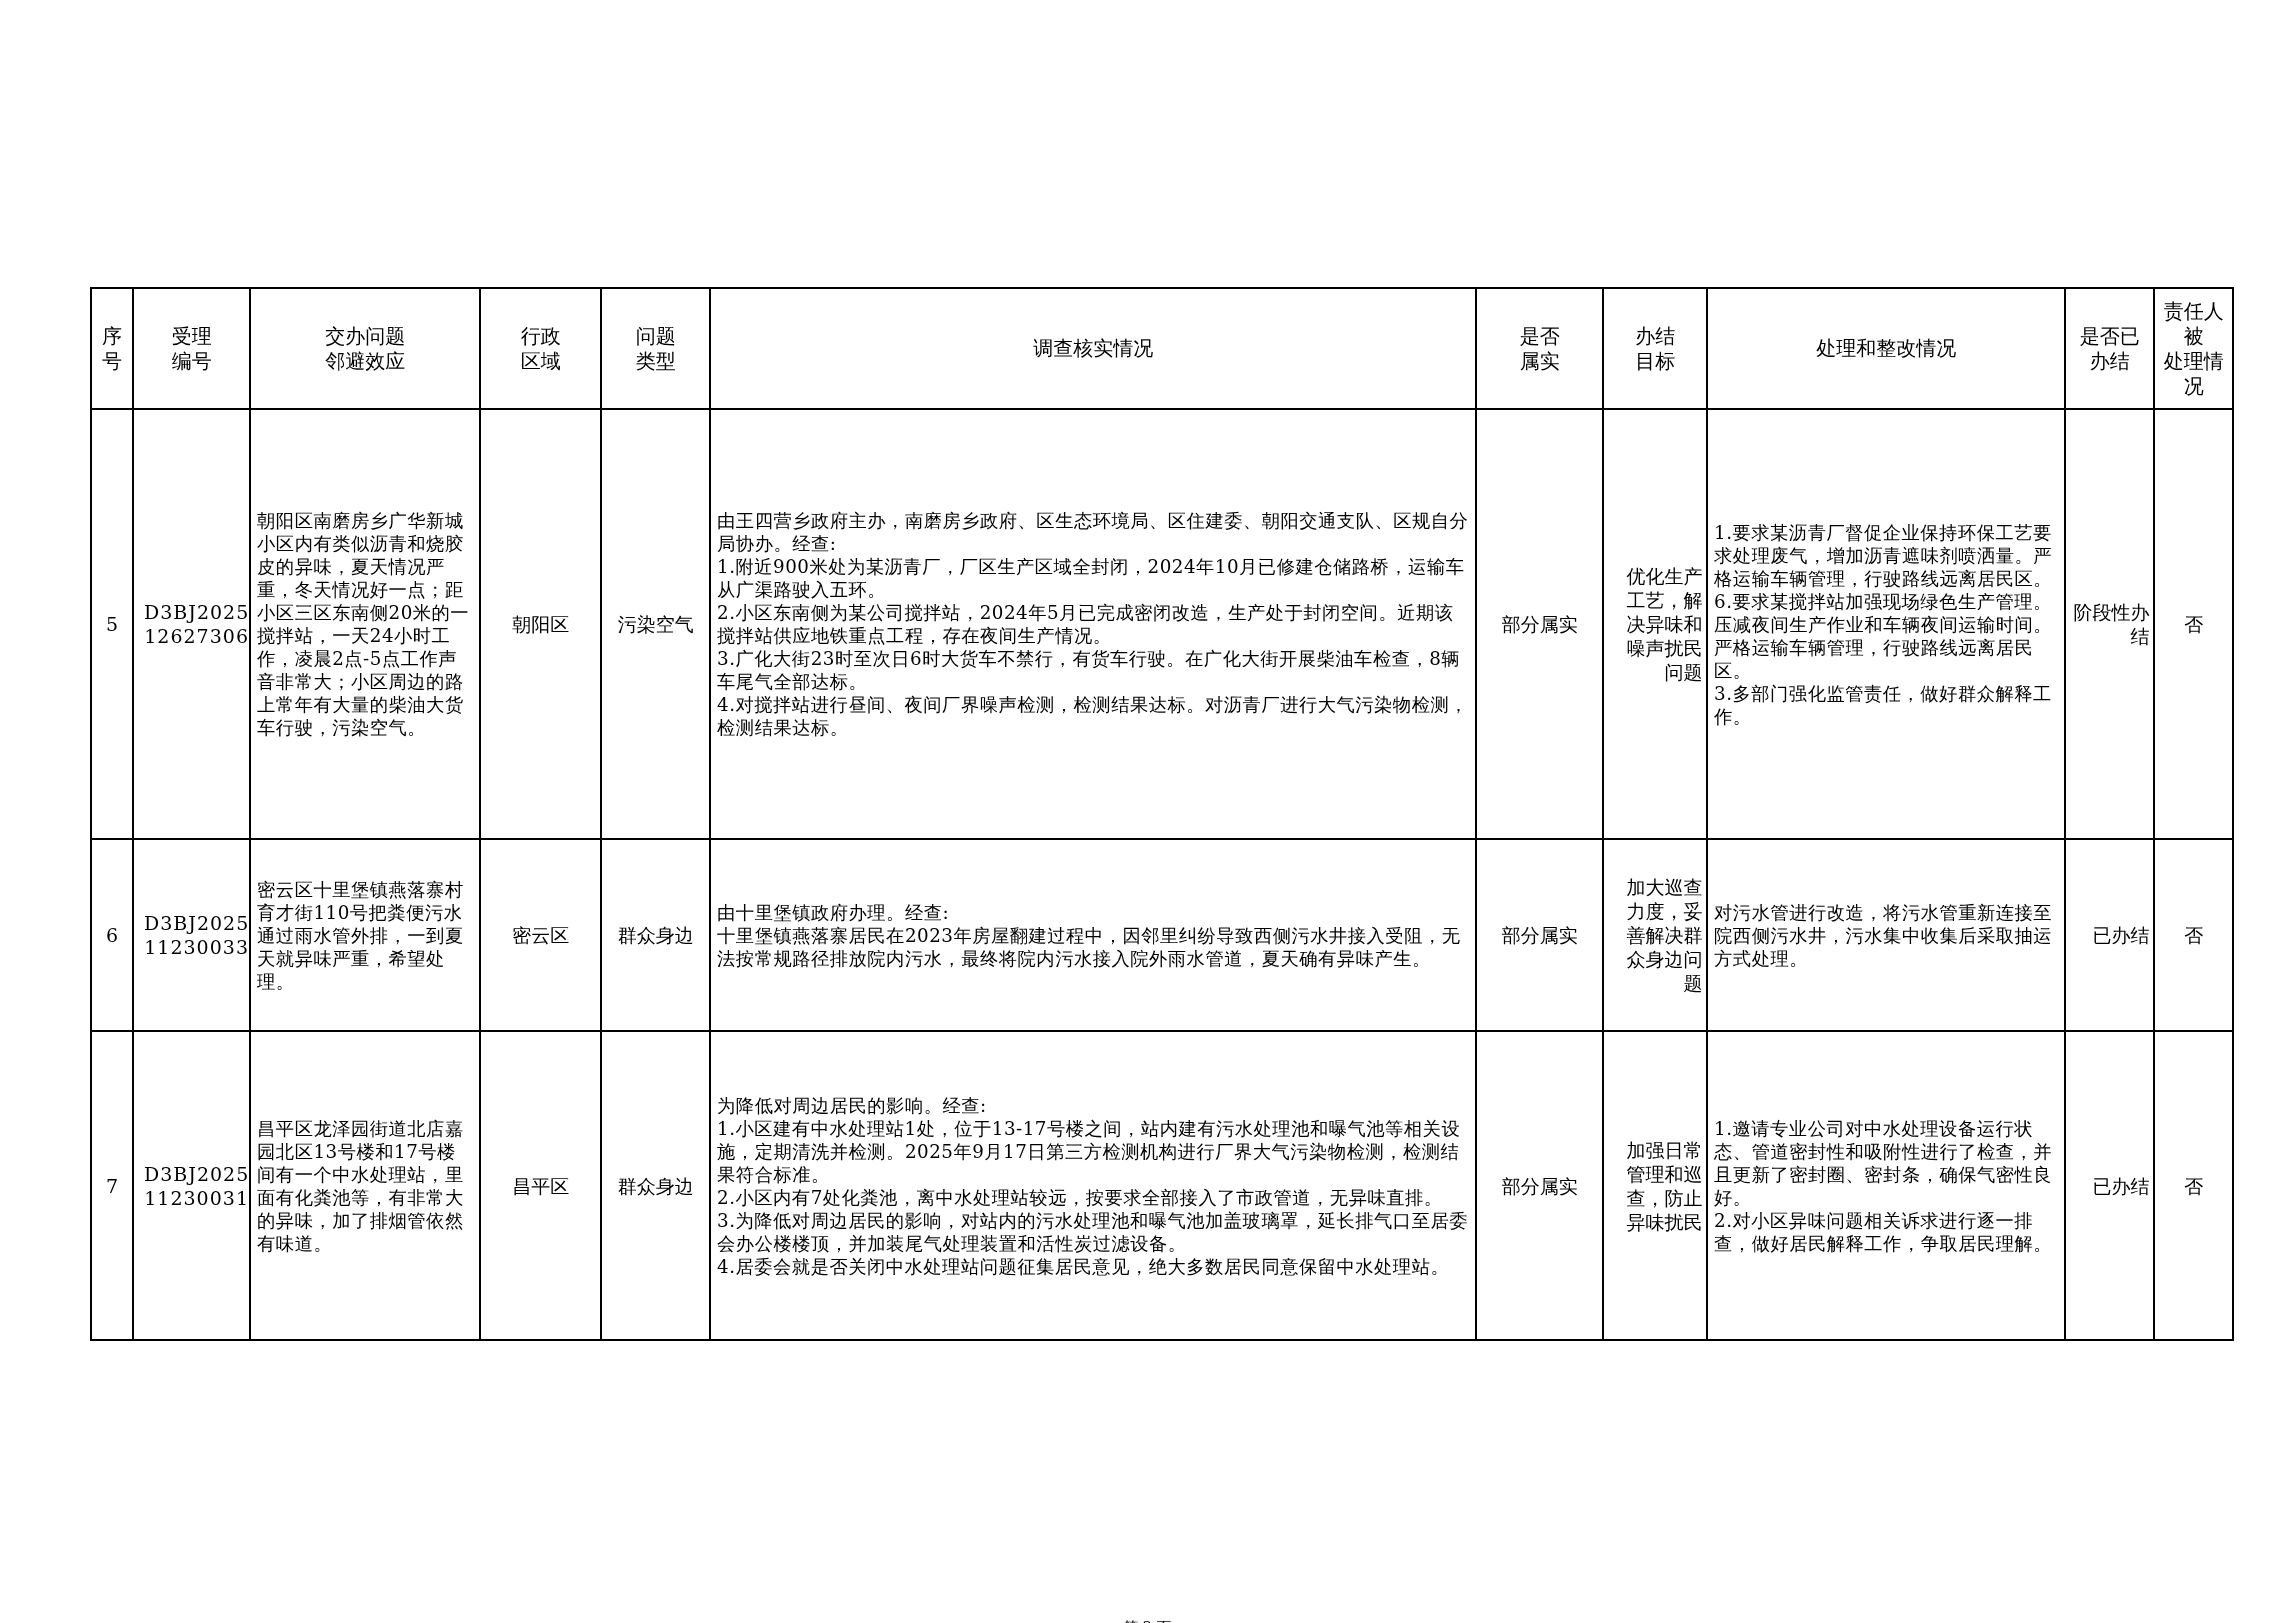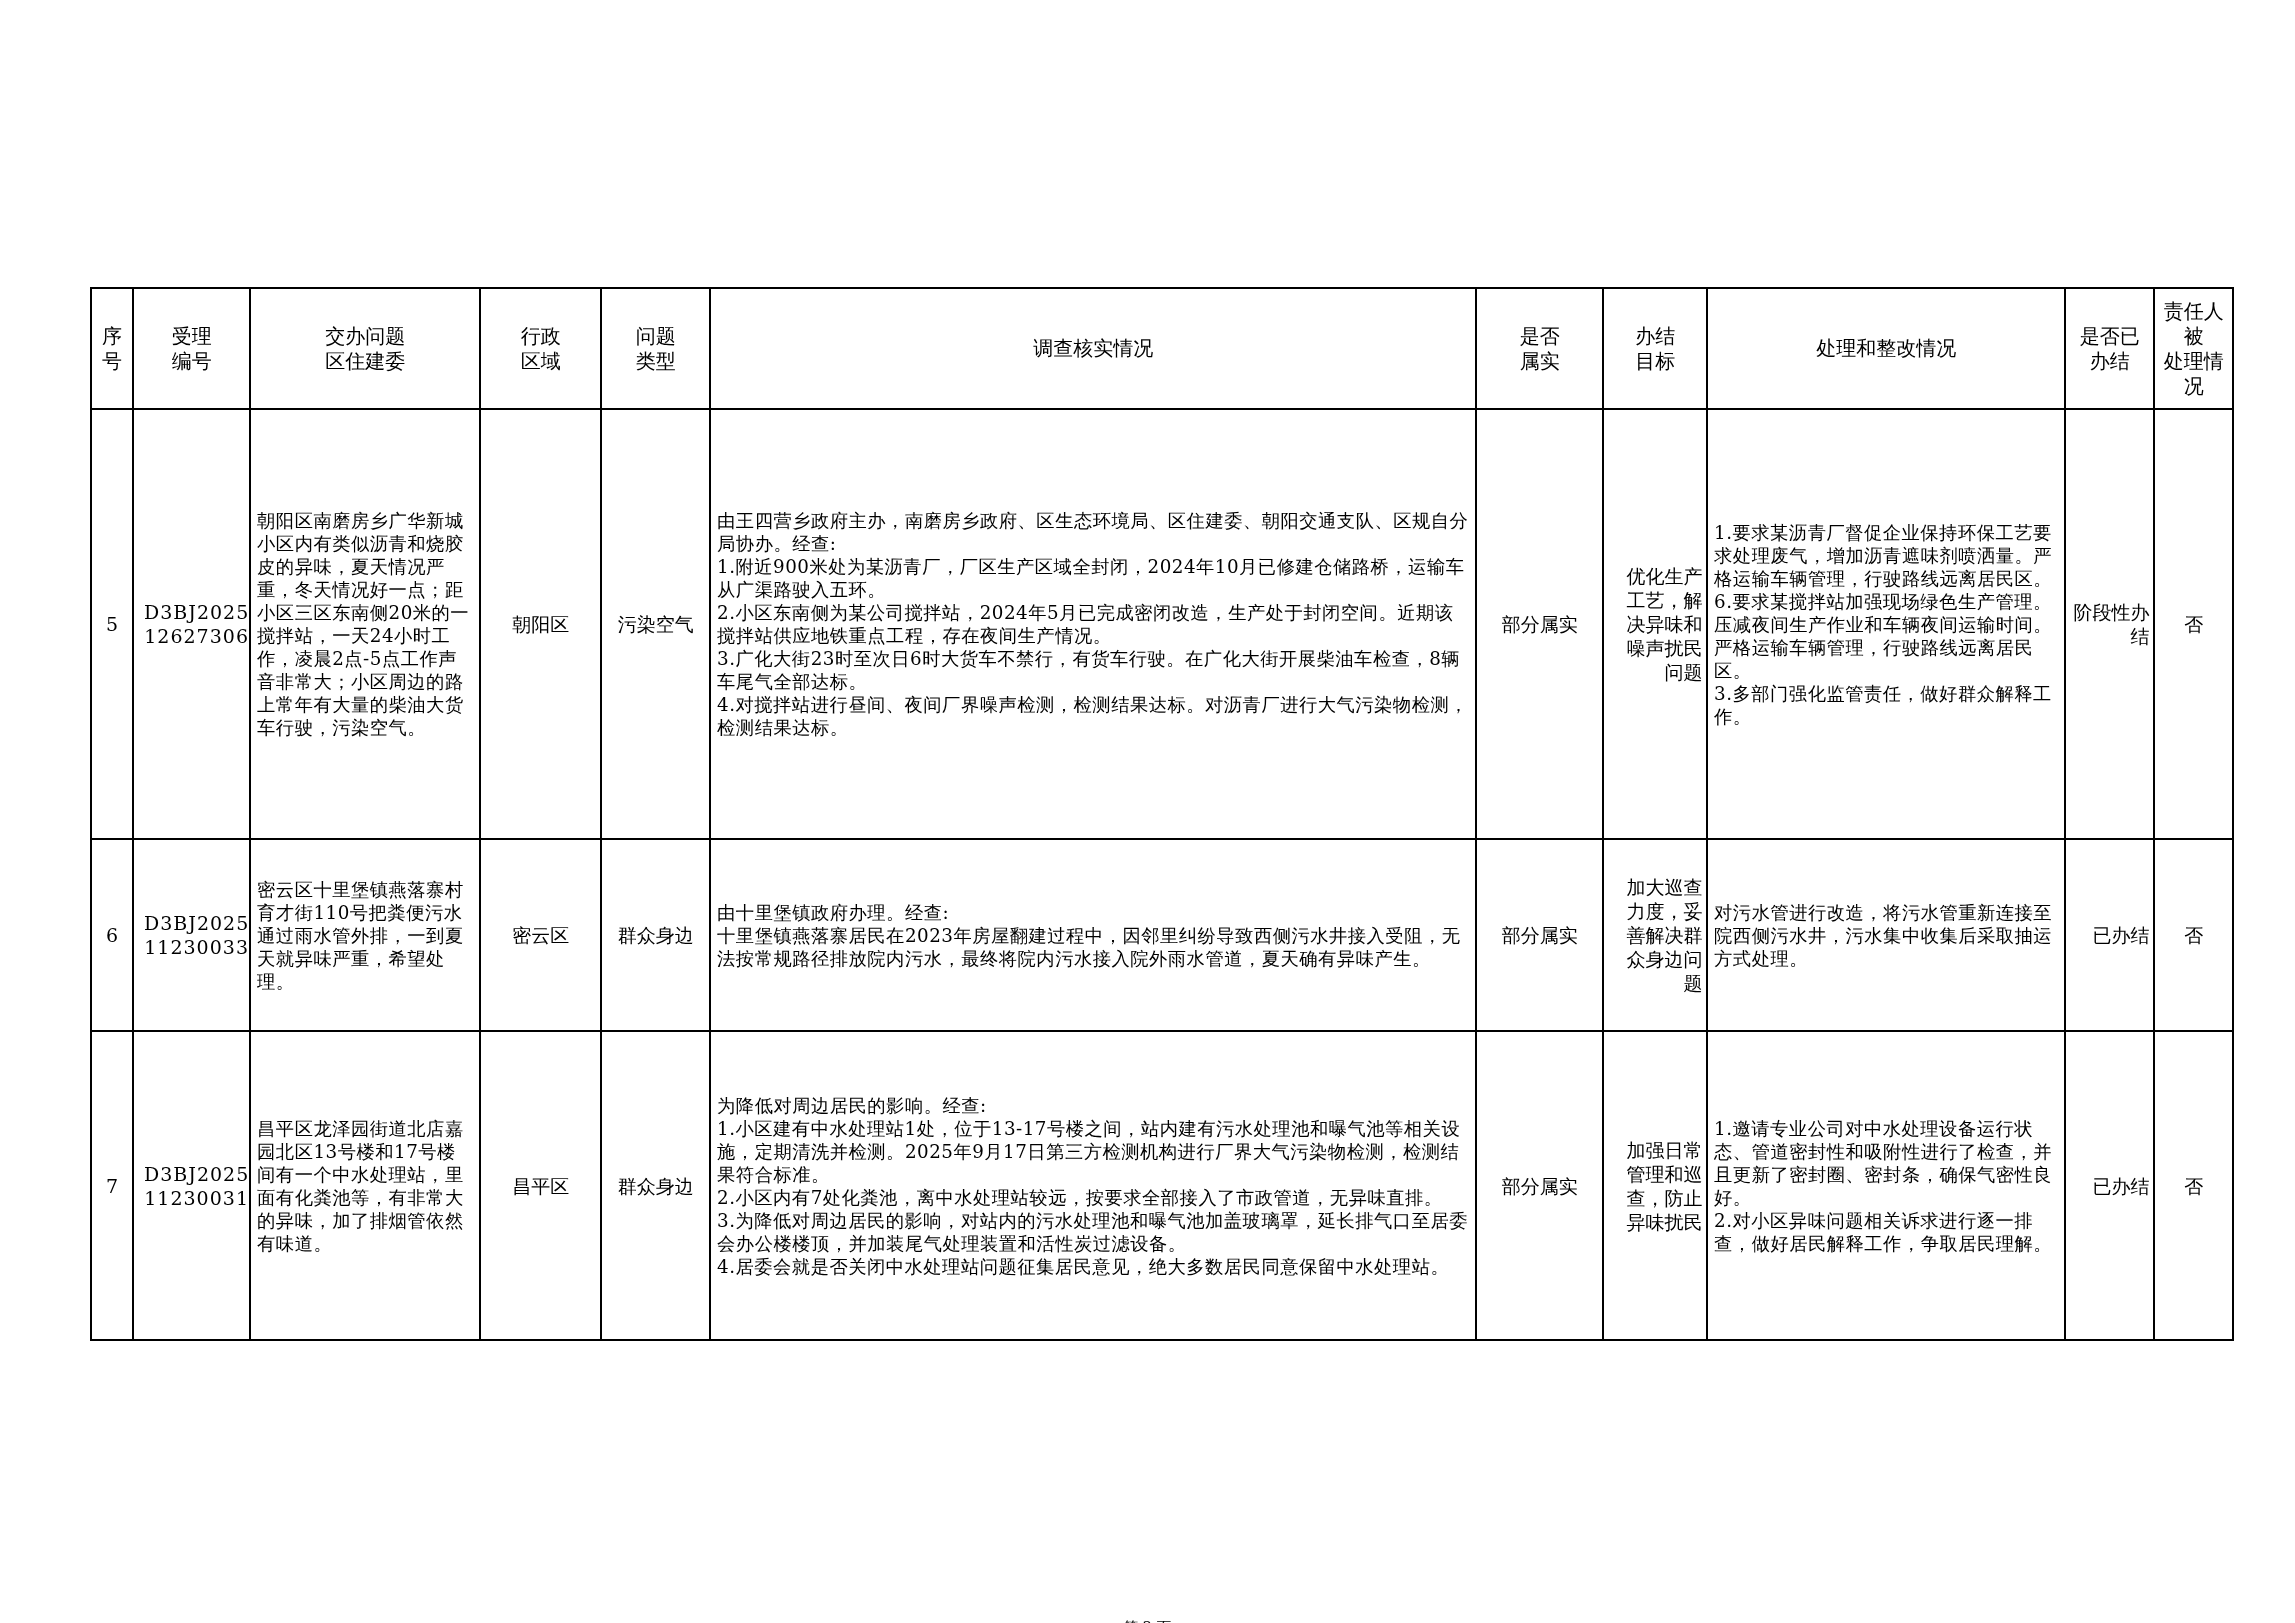--- a/index.html
+++ b/index.html
@@ -92,21 +92,21 @@
       <th>
         <span class="hdr-line">序</span>
         <span class="hdr-line">号</span>
       </th>
       <th>
         <span class="hdr-line">受理</span>
         <span class="hdr-line">编号</span>
       </th>
       <th>
         <span class="hdr-line">交办问题</span>
-        <span class="hdr-line">区住建委</span>
+        <span class="hdr-line">邻避效应</span>
       </th>
       <th>
         <span class="hdr-line">行政</span>
         <span class="hdr-line">区域</span>
       </th>
       <th>
         <span class="hdr-line">问题</span>
         <span class="hdr-line">类型</span>
       </th>
       <th>

